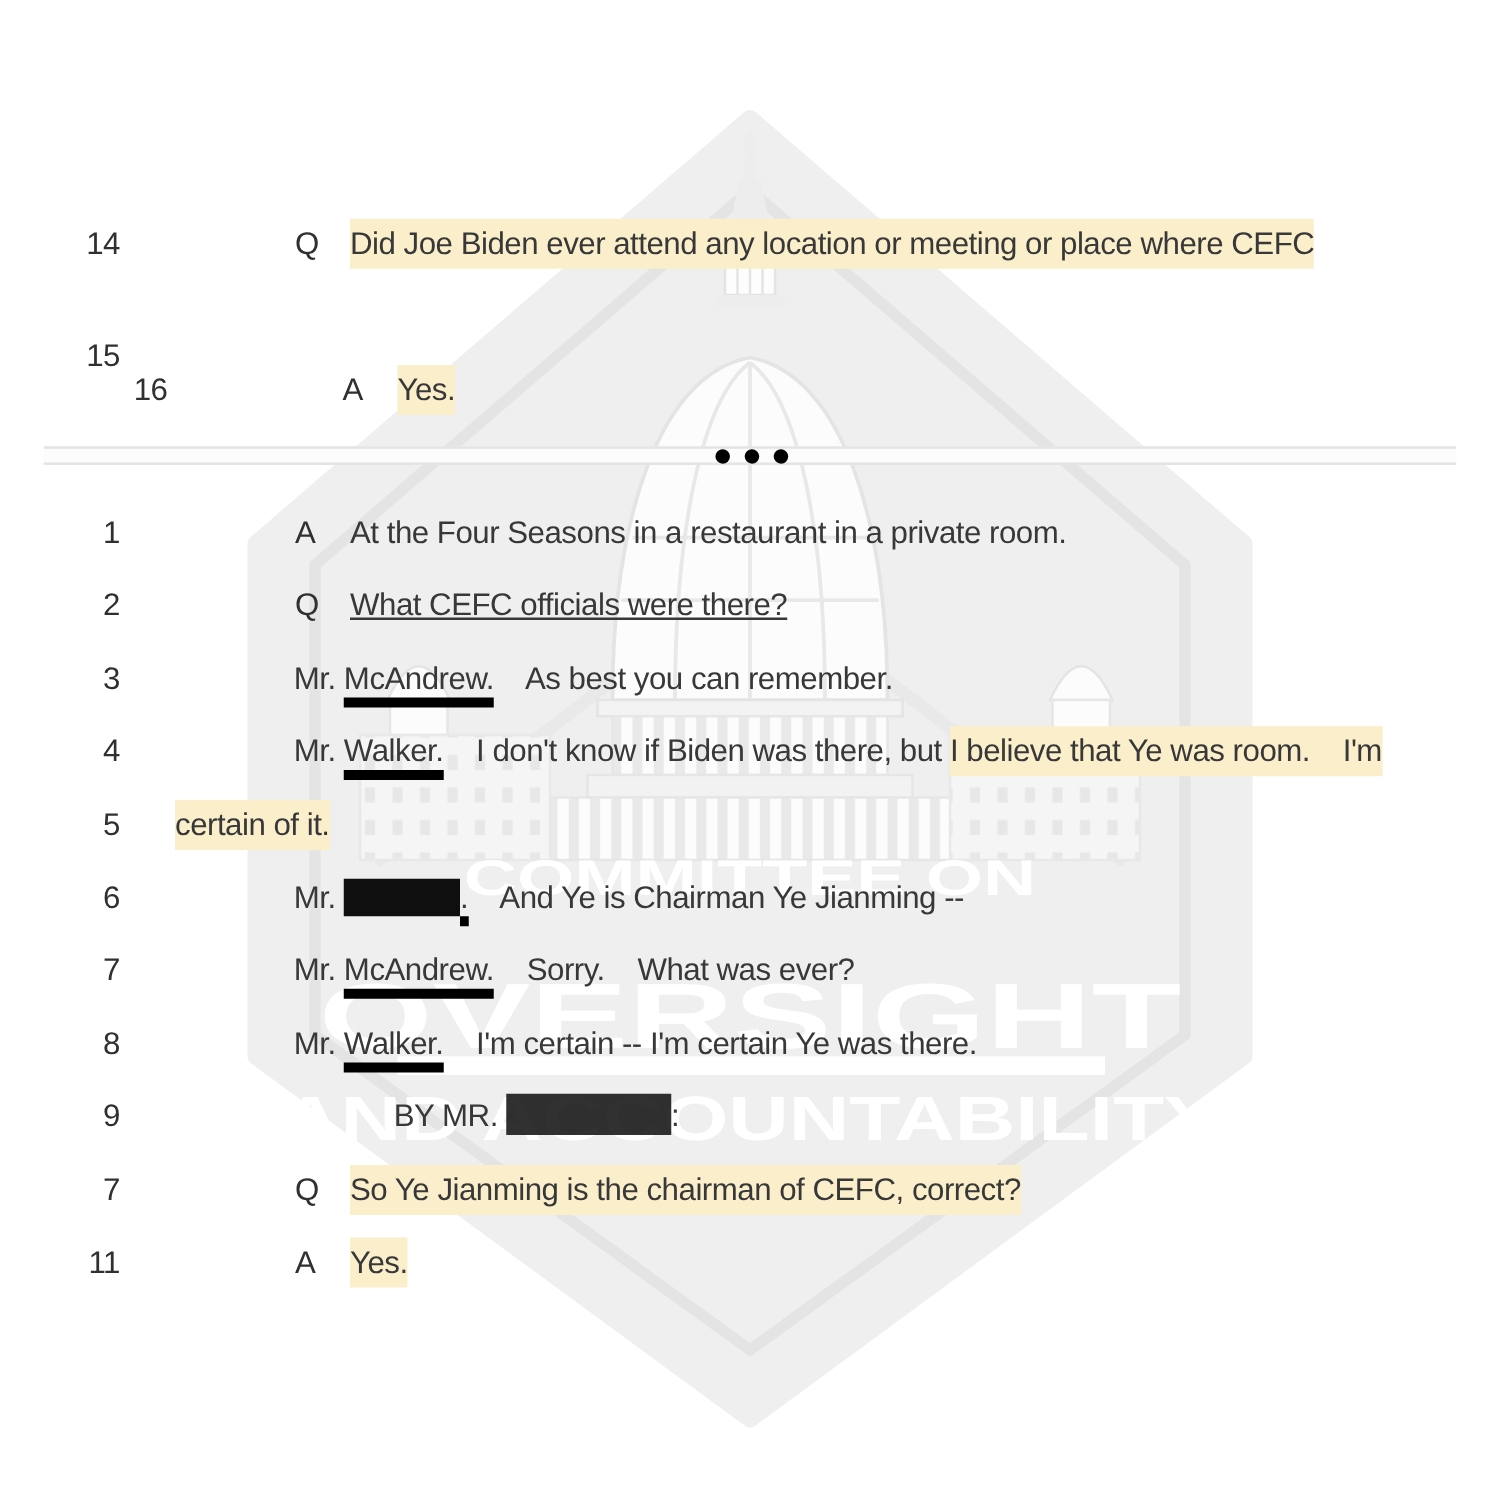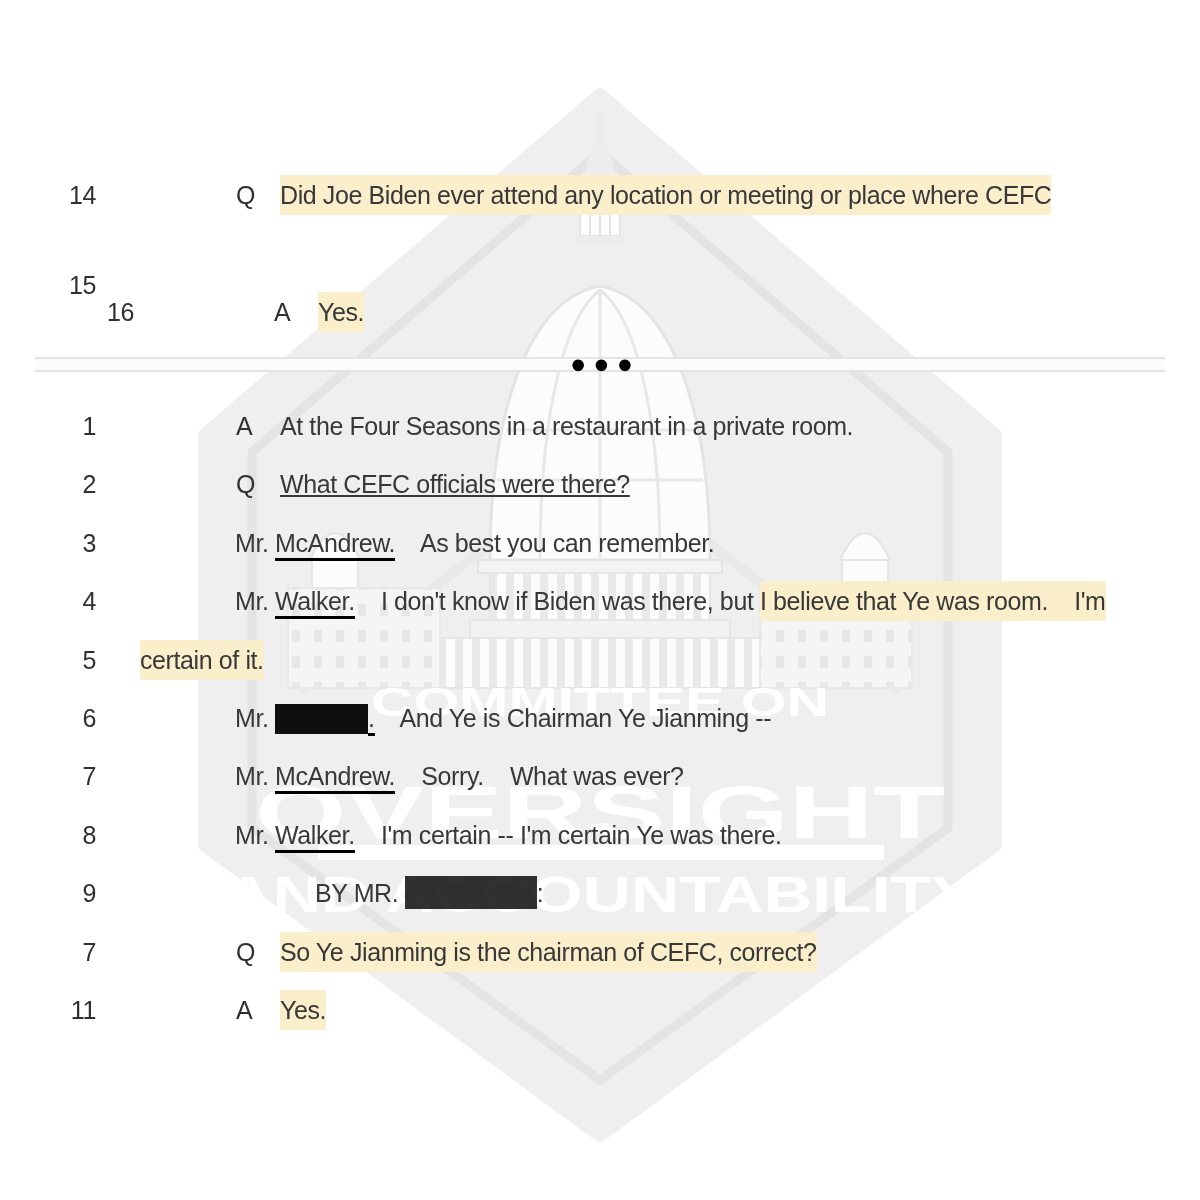--- a/index.html
+++ b/index.html
@@ -21,21 +21,21 @@
     font-size:27px;letter-spacing:7px;color:#000;z-index:3;line-height:36px;
   }
   
   #transcript{position:absolute;left:0;top:0;width:1200px;height:1200px;z-index:1;}
   .row{position:absolute;left:0;width:1200px;height:28px;line-height:40px;
        font-size:25px;letter-spacing:-0.4px;color:#383838;}
   .num{position:absolute;left:36px;width:60px;text-align:right;color:#303030;}
   .content{position:absolute;white-space:pre;}
   .qa{display:inline-block;width:44px;color:#303030;}
   .hl{background:#faeecb;padding:6px 0;}
-  .u{border-bottom:3px solid #000000;padding-bottom:1px;margin-top:20px;}
+  .u{border-bottom:8px solid #000000;padding-bottom:1px;margin-top:20px;}
   .redact{display:inline-block;background:#0f0f0f;vertical-align:-7px;}
   .redact.translucent{background:rgba(10,10,10,0.84);}
 </style>
 </head>
 <body>
 
 <svg id="watermark" width="1200" height="1200" viewBox="0 0 1200 1200" aria-hidden="true">
   <defs>
     <pattern id="cols" width="17" height="60" patternUnits="userSpaceOnUse">
       <rect x="0" y="0" width="17" height="60" fill="#e9e9e9"></rect>

